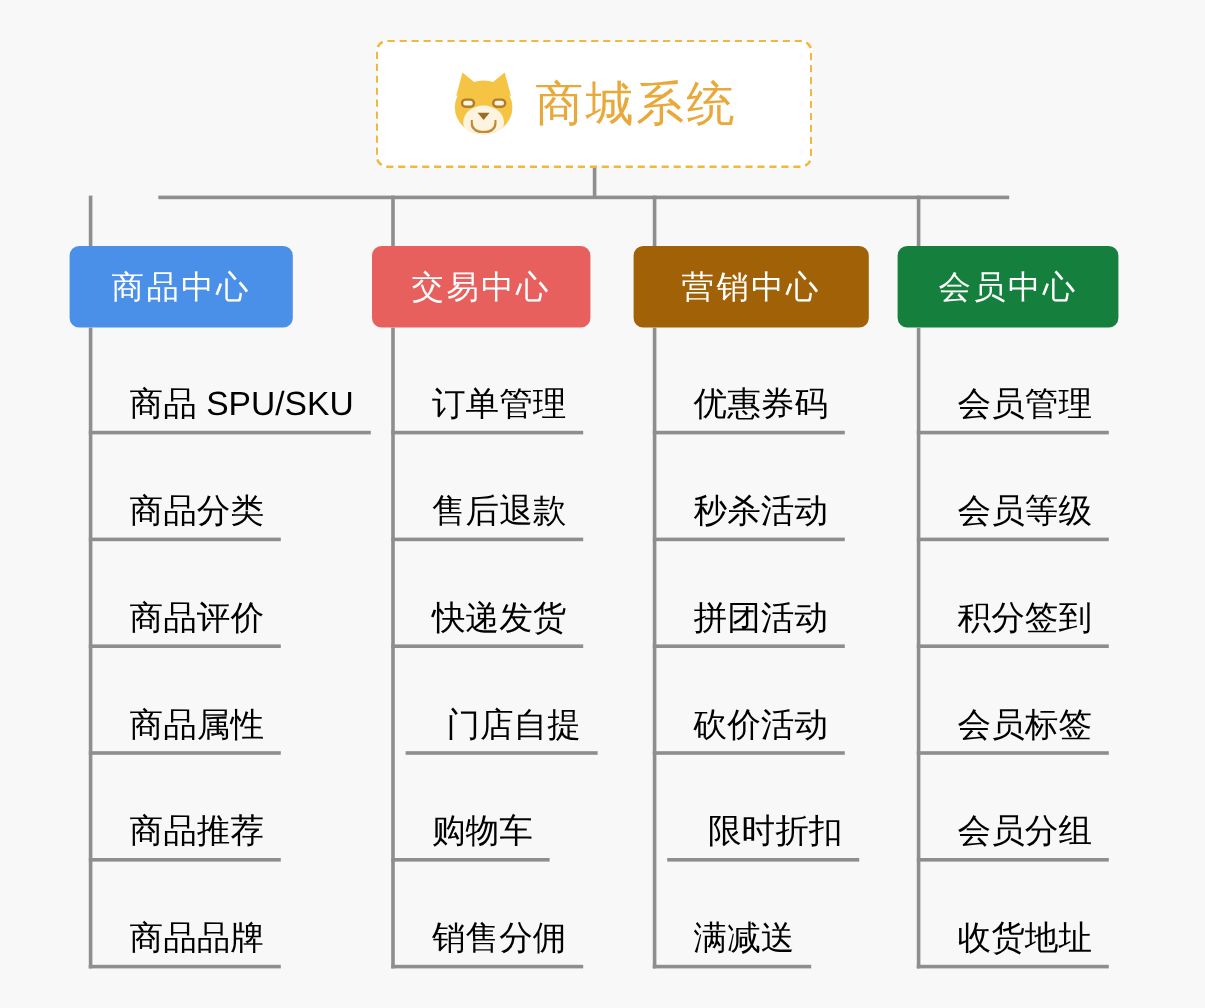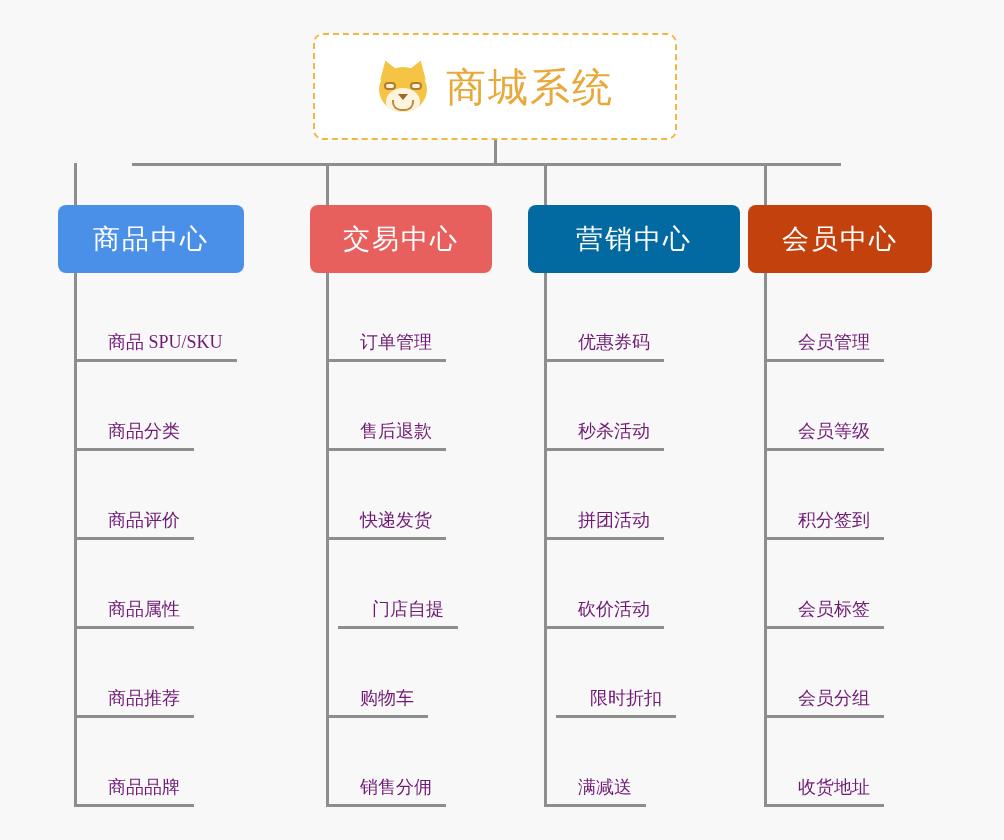--- a/index.html
+++ b/index.html
@@ -159,27 +159,26 @@
     background: #8e8e8e;
   }
   .leaf-item {
     position: absolute;
     left: 0;
     height: 89px;
     display: flex;
     align-items: flex-end;
   }
   .leaf-text {
-    font-size: 18px;
-    color: #701a75;
+    font-size: 28px;
+    color: #000000;
     white-space: nowrap;
     padding: 0 14px 6px 34px;
     border-bottom: 3px solid #8e8e8e;
     line-height: 1.1;
-    font-family: Liberation Serif, serif;
   }
 </style>
 </head>
 <body>
 
 <div id="mindmap">
 
   <div class="root-node">
     <div class="shiba">
       <div class="ear left"></div>
@@ -243,21 +242,21 @@
           <div class="leaf-text">门店自提</div>
         </div>
         <div class="leaf-item" style="top: 356px;">
           <div class="leaf-text">购物车</div>
         </div>
         <div class="leaf-item" style="top: 445px;">
           <div class="leaf-text">销售分佣</div>
         </div>
       </div>
       <div class="conn conn-drop" style="left: 544px;"></div>
-      <div class="cat-card" style="left: 528px; width: 212px; background: #0369a1;">
+      <div class="cat-card" style="left: 528px; width: 196px; background: #a16207;">
         <div class="cat-label">营销中心</div>
       </div>
       <div class="leaf-col" style="left: 544px; height: 534px;">
         <div class="leaf-spine" style="height: 534px;"></div>
         <div class="leaf-item" style="top: 0px;">
           <div class="leaf-text">优惠券码</div>
         </div>
         <div class="leaf-item" style="top: 89px;">
           <div class="leaf-text">秒杀活动</div>
         </div>
@@ -268,21 +267,21 @@
           <div class="leaf-text">砍价活动</div>
         </div>
         <div class="leaf-item" style="top: 356px; margin-left: 12px;">
           <div class="leaf-text">限时折扣</div>
         </div>
         <div class="leaf-item" style="top: 445px;">
           <div class="leaf-text">满减送</div>
         </div>
       </div>
       <div class="conn conn-drop" style="left: 764px;"></div>
-      <div class="cat-card" style="left: 748px; width: 184px; background: #c2410c;">
+      <div class="cat-card" style="left: 748px; width: 184px; background: #15803d;">
         <div class="cat-label">会员中心</div>
       </div>
       <div class="leaf-col" style="left: 764px; height: 534px;">
         <div class="leaf-spine" style="height: 534px;"></div>
         <div class="leaf-item" style="top: 0px;">
           <div class="leaf-text">会员管理</div>
         </div>
         <div class="leaf-item" style="top: 89px;">
           <div class="leaf-text">会员等级</div>
         </div>

